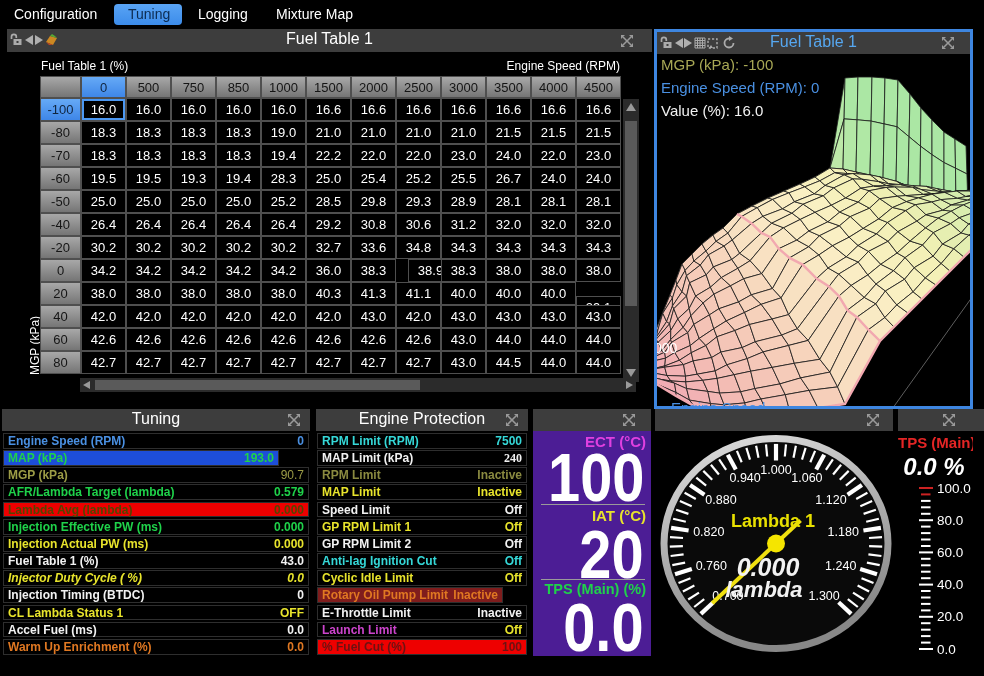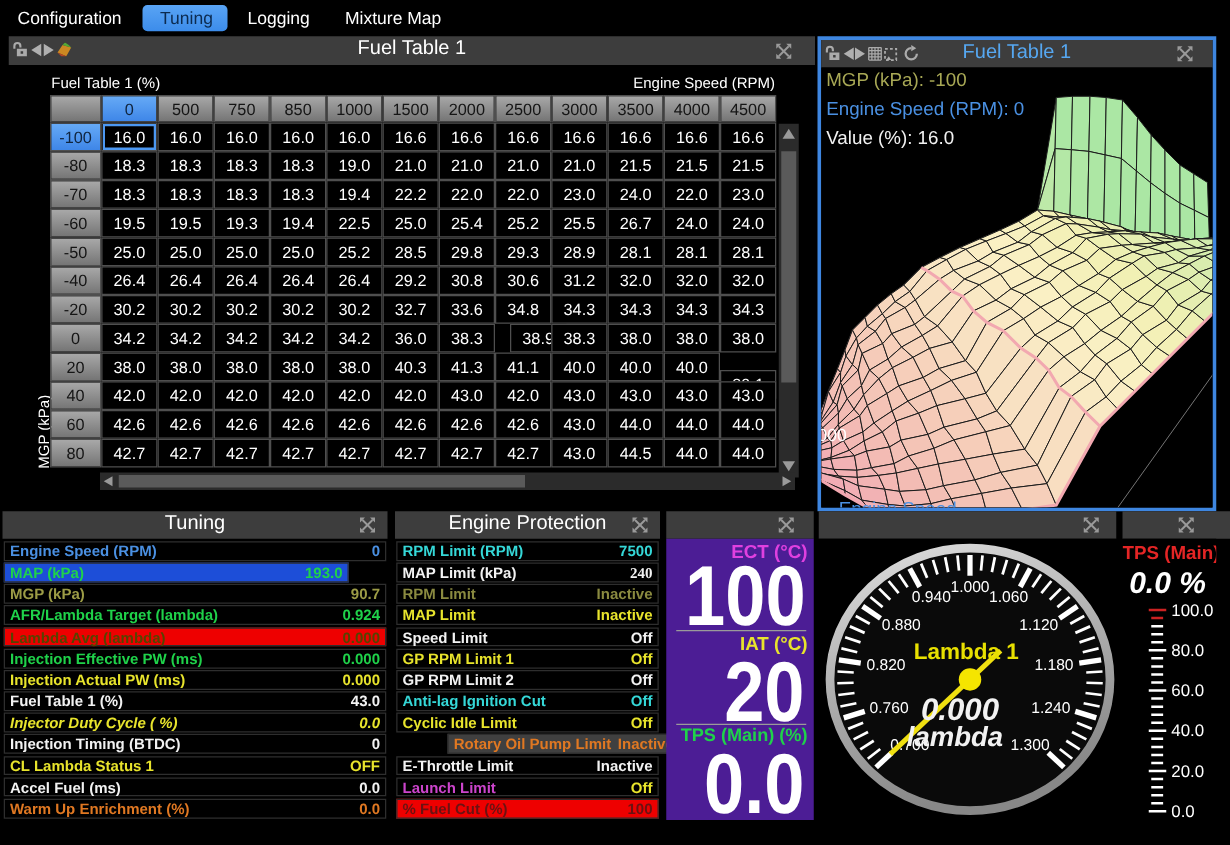--- a/index.html
+++ b/index.html
@@ -100,21 +100,21 @@
 <div class="tc cell" style="left:396px;top:144px;width:45px;height:23px;">22.0</div>
 <div class="tc cell" style="left:441px;top:144px;width:45px;height:23px;">23.0</div>
 <div class="tc cell" style="left:486px;top:144px;width:45px;height:23px;">24.0</div>
 <div class="tc cell" style="left:531px;top:144px;width:45px;height:23px;">22.0</div>
 <div class="tc cell" style="left:576px;top:144px;width:45px;height:23px;">23.0</div>
 <div class="tc" style="left:40px;top:167px;width:41px;height:23px;background:linear-gradient(#a8a8a8,#757575);color:#151515;">-60</div>
 <div class="tc cell" style="left:81px;top:167px;width:45px;height:23px;">19.5</div>
 <div class="tc cell" style="left:126px;top:167px;width:45px;height:23px;">19.5</div>
 <div class="tc cell" style="left:171px;top:167px;width:45px;height:23px;">19.3</div>
 <div class="tc cell" style="left:216px;top:167px;width:45px;height:23px;">19.4</div>
-<div class="tc cell" style="left:261px;top:167px;width:45px;height:23px;">22.5</div>
+<div class="tc cell" style="left:261px;top:167px;width:45px;height:23px;">28.3</div>
 <div class="tc cell" style="left:306px;top:167px;width:45px;height:23px;">25.0</div>
 <div class="tc cell" style="left:351px;top:167px;width:45px;height:23px;">25.4</div>
 <div class="tc cell" style="left:396px;top:167px;width:45px;height:23px;">25.2</div>
 <div class="tc cell" style="left:441px;top:167px;width:45px;height:23px;">25.5</div>
 <div class="tc cell" style="left:486px;top:167px;width:45px;height:23px;">26.7</div>
 <div class="tc cell" style="left:531px;top:167px;width:45px;height:23px;">24.0</div>
 <div class="tc cell" style="left:576px;top:167px;width:45px;height:23px;">24.0</div>
 <div class="tc" style="left:40px;top:190px;width:41px;height:23px;background:linear-gradient(#a8a8a8,#757575);color:#151515;">-50</div>
 <div class="tc cell" style="left:81px;top:190px;width:45px;height:23px;">25.0</div>
 <div class="tc cell" style="left:126px;top:190px;width:45px;height:23px;">25.0</div>
@@ -752,25 +752,25 @@
 <div style="position:absolute;left:3px;top:433.0px;width:306px;height:15.9px;background:#000;border:1px solid #2e2e2e;box-sizing:border-box;">
     <span style="position:absolute;left:4px;top:0px;color:#4a90e2;font-weight:bold;font-size:12px;line-height:15px;white-space:nowrap;">Engine Speed (RPM)</span>
     <span style="position:absolute;right:4px;top:0px;color:#4a90e2;font-weight:bold;font-size:12px;line-height:15px;">0</span>
   </div>
 <div style="position:absolute;left:3px;top:450.1px;width:276px;height:15.9px;background:#1d4ed8;border:1px solid #2e2e2e;box-sizing:border-box;">
     <span style="position:absolute;left:4px;top:0px;color:#1fd24a;font-weight:bold;font-size:12px;line-height:15px;white-space:nowrap;">MAP (kPa)</span>
     <span style="position:absolute;right:4px;top:0px;color:#1fd24a;font-weight:bold;font-size:12px;line-height:15px;">193.0</span>
   </div>
 <div style="position:absolute;left:3px;top:467.3px;width:306px;height:15.9px;background:#000;border:1px solid #2e2e2e;box-sizing:border-box;">
     <span style="position:absolute;left:4px;top:0px;color:#9c9c46;font-weight:bold;font-size:12px;line-height:15px;white-space:nowrap;">MGP (kPa)</span>
-    <span style="position:absolute;right:4px;top:0px;color:#9c9c46;font-weight:bold;font-size:12px;line-height:15px;">90.7</span>
+    <span style="position:absolute;right:4px;top:0px;color:#9c9c46;font-weight:normal;font-size:12px;line-height:15px;">90.7</span>
   </div>
 <div style="position:absolute;left:3px;top:484.4px;width:306px;height:15.9px;background:#000;border:1px solid #2e2e2e;box-sizing:border-box;">
     <span style="position:absolute;left:4px;top:0px;color:#1fd24a;font-weight:bold;font-size:12px;line-height:15px;white-space:nowrap;">AFR/Lambda Target (lambda)</span>
-    <span style="position:absolute;right:4px;top:0px;color:#1fd24a;font-weight:bold;font-size:12px;line-height:15px;">0.924</span>
+    <span style="position:absolute;right:4px;top:0px;color:#1fd24a;font-weight:bold;font-size:12px;line-height:15px;">0.579</span>
   </div>
 <div style="position:absolute;left:3px;top:501.6px;width:306px;height:15.9px;background:#ee0000;border:1px solid #2e2e2e;box-sizing:border-box;">
     <span style="position:absolute;left:4px;top:0px;color:#564400;font-weight:bold;font-size:12px;line-height:15px;white-space:nowrap;">Lambda Avg (lambda)</span>
     <span style="position:absolute;right:4px;top:0px;color:#564400;font-weight:bold;font-size:12px;line-height:15px;">0.000</span>
   </div>
 <div style="position:absolute;left:3px;top:518.8px;width:306px;height:15.9px;background:#000;border:1px solid #2e2e2e;box-sizing:border-box;">
     <span style="position:absolute;left:4px;top:0px;color:#1fd24a;font-weight:bold;font-size:12px;line-height:15px;white-space:nowrap;">Injection Effective PW (ms)</span>
     <span style="position:absolute;right:4px;top:0px;color:#1fd24a;font-weight:bold;font-size:12px;line-height:15px;">0.000</span>
   </div>
 <div style="position:absolute;left:3px;top:535.9px;width:306px;height:15.9px;background:#000;border:1px solid #2e2e2e;box-sizing:border-box;">
@@ -846,21 +846,21 @@
     <span style="position:absolute;right:4px;top:0px;color:#f2f2f2;font-weight:bold;font-size:12px;line-height:15px;">Off</span>
   </div>
 <div style="position:absolute;left:317px;top:553.0px;width:210px;height:15.9px;background:#000;border:1px solid #2e2e2e;box-sizing:border-box;">
     <span style="position:absolute;left:4px;top:0px;color:#35d8d8;font-weight:bold;font-size:12px;line-height:15px;white-space:nowrap;">Anti-lag Ignition Cut</span>
     <span style="position:absolute;right:4px;top:0px;color:#35d8d8;font-weight:bold;font-size:12px;line-height:15px;">Off</span>
   </div>
 <div style="position:absolute;left:317px;top:570.2px;width:210px;height:15.9px;background:#000;border:1px solid #2e2e2e;box-sizing:border-box;">
     <span style="position:absolute;left:4px;top:0px;color:#e8e42c;font-weight:bold;font-size:12px;line-height:15px;white-space:nowrap;">Cyclic Idle Limit</span>
     <span style="position:absolute;right:4px;top:0px;color:#e8e42c;font-weight:bold;font-size:12px;line-height:15px;">Off</span>
   </div>
-<div style="position:absolute;left:317px;top:587.4px;width:186px;height:15.9px;background:#404040;border:1px solid #2e2e2e;box-sizing:border-box;margin-left:41px;">
+<div style="position:absolute;left:317px;top:587.4px;width:186px;height:15.9px;background:#7f1d1d;border:1px solid #2e2e2e;box-sizing:border-box;">
     <span style="position:absolute;left:4px;top:0px;color:#e07822;font-weight:bold;font-size:12px;line-height:15px;white-space:nowrap;">Rotary Oil Pump Limit</span>
     <span style="position:absolute;right:4px;top:0px;color:#e07822;font-weight:bold;font-size:12px;line-height:15px;">Inactive</span>
   </div>
 <div style="position:absolute;left:317px;top:604.5px;width:210px;height:15.9px;background:#000;border:1px solid #2e2e2e;box-sizing:border-box;">
     <span style="position:absolute;left:4px;top:0px;color:#f2f2f2;font-weight:bold;font-size:12px;line-height:15px;white-space:nowrap;">E-Throttle Limit</span>
     <span style="position:absolute;right:4px;top:0px;color:#f2f2f2;font-weight:bold;font-size:12px;line-height:15px;">Inactive</span>
   </div>
 <div style="position:absolute;left:317px;top:621.6px;width:210px;height:15.9px;background:#000;border:1px solid #2e2e2e;box-sizing:border-box;">
     <span style="position:absolute;left:4px;top:0px;color:#cc44cc;font-weight:bold;font-size:12px;line-height:15px;white-space:nowrap;">Launch Limit</span>
     <span style="position:absolute;right:4px;top:0px;color:#e8e42c;font-weight:bold;font-size:12px;line-height:15px;">Off</span>

